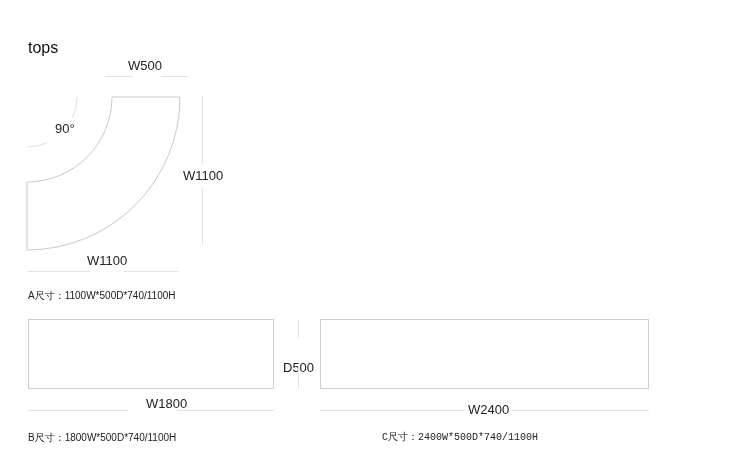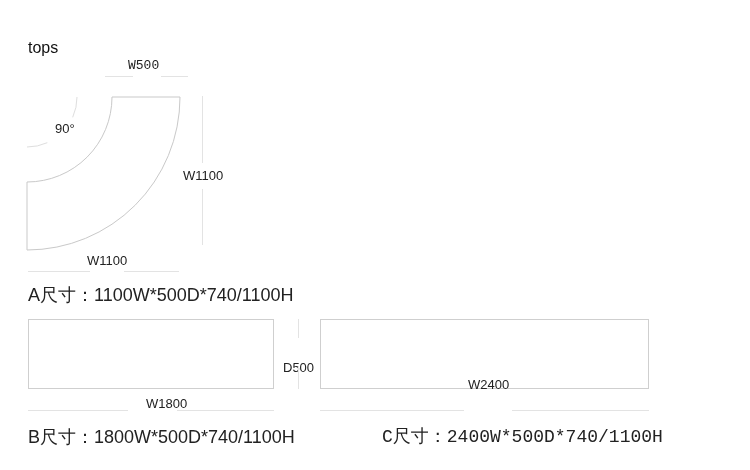--- a/index.html
+++ b/index.html
@@ -12,32 +12,32 @@
   .page-title {
     left: 28px; top: 18px;
     font-size: 16px; font-weight: normal; color: #111111;
     white-space: nowrap;
     margin-top: 21px;
   }
   .dim-label {
     font-size: 13px; color: #222222; white-space: nowrap; line-height: 14px;
   }
   .caption {
-    font-size: 18px; color: #222222; white-space: nowrap; line-height: 15px;
+    font-size: 10px; color: #222222; white-space: nowrap; line-height: 15px;
   }
   .hline { height: 1px; background: #e3e3e3; }
   .vline { width: 1px; background: #e3e3e3; }
   .piece-rect {
     border: 1px solid #cfcfcf; background: #ffffff; box-sizing: border-box;
   }
   svg { display: block; }
 
   
   #shapeA-svg   { left: 0px;  top: 0px; }
-  #dimW500-label { left: 128px; top: 59px; font-family: Liberation Mono, monospace; }
+  #dimW500-label { left: 128px; top: 59px; }
   #dimW500-l1   { left: 105px; top: 76px; width: 28px; }
   #dimW500-l2   { left: 161px; top: 76px; width: 27px; }
   #angle-label  { left: 55px;  top: 122px; }
   #dimA-right-l1 { left: 202px; top: 96px;  height: 67px; }
   #dimA-right-label { left: 183px; top: 169px; }
   #dimA-right-l2 { left: 202px; top: 189px; height: 56px; }
   #dimA-bottom-label { left: 87px; top: 254px; }
   #dimA-bottom-l1 { left: 28px;  top: 271px; width: 62px; }
   #dimA-bottom-l2 { left: 124px; top: 271px; width: 55px; }
   #captionA     { left: 28px; top: 288px; }
@@ -49,21 +49,21 @@
   #dimW1800-l2  { left: 177px; top: 410px; width: 97px; }
   #captionB     { left: 28px; top: 430px; }
 
   
   #dimD500-l1   { left: 298px; top: 319px; height: 19px; }
   #dimD500-label { left: 283px; top: 361px; }
   #dimD500-l2   { left: 298px; top: 367px; height: 22px; }
 
   
   #rectC        { left: 320px; top: 319px; width: 329px; height: 70px; }
-  #dimW2400-label { left: 468px; top: 378px; }
+  #dimW2400-label { left: 468px; top: 403px; }
   #dimW2400-l1  { left: 320px; top: 410px; width: 144px; }
   #dimW2400-l2  { left: 512px; top: 410px; width: 137px; }
   #captionC     { left: 382px; top: 430px; font-family: Liberation Mono, monospace; }
 </style>
 </head>
 <body>
 
 <div class="abs page-title">tops</div>
 
 <svg id="shapeA-svg" class="abs" width="240" height="280" viewBox="0 0 240 280">

